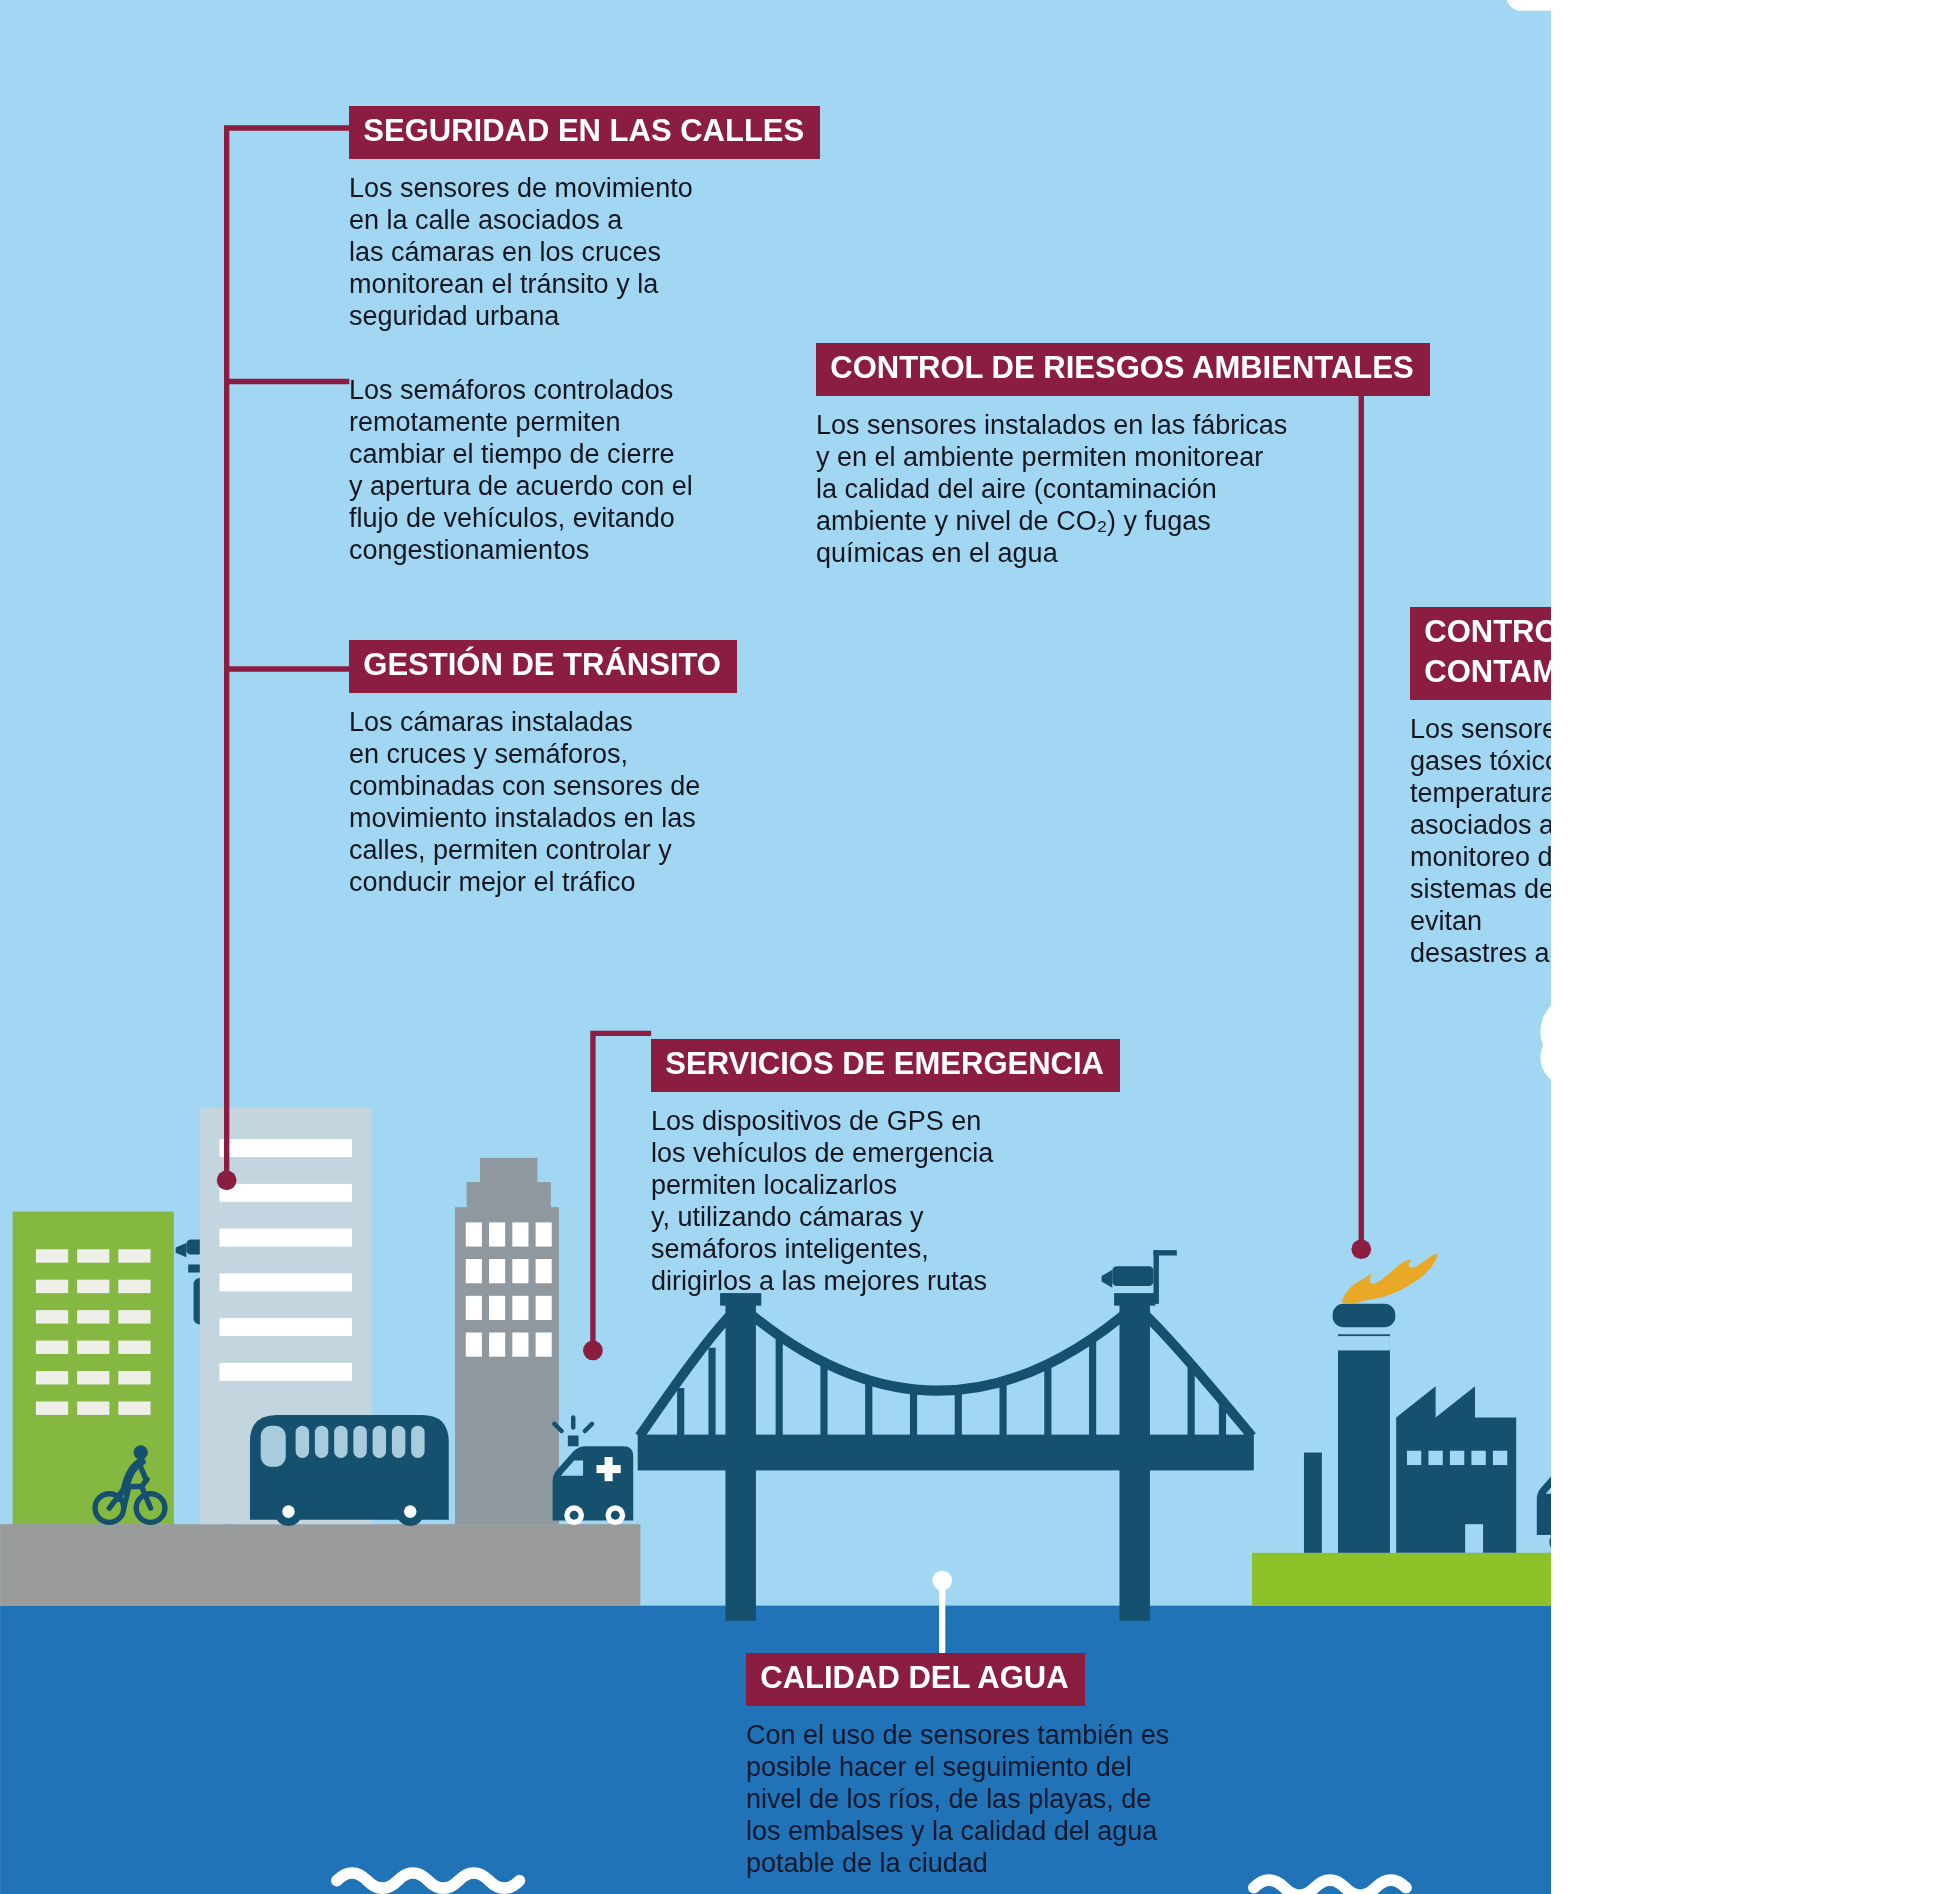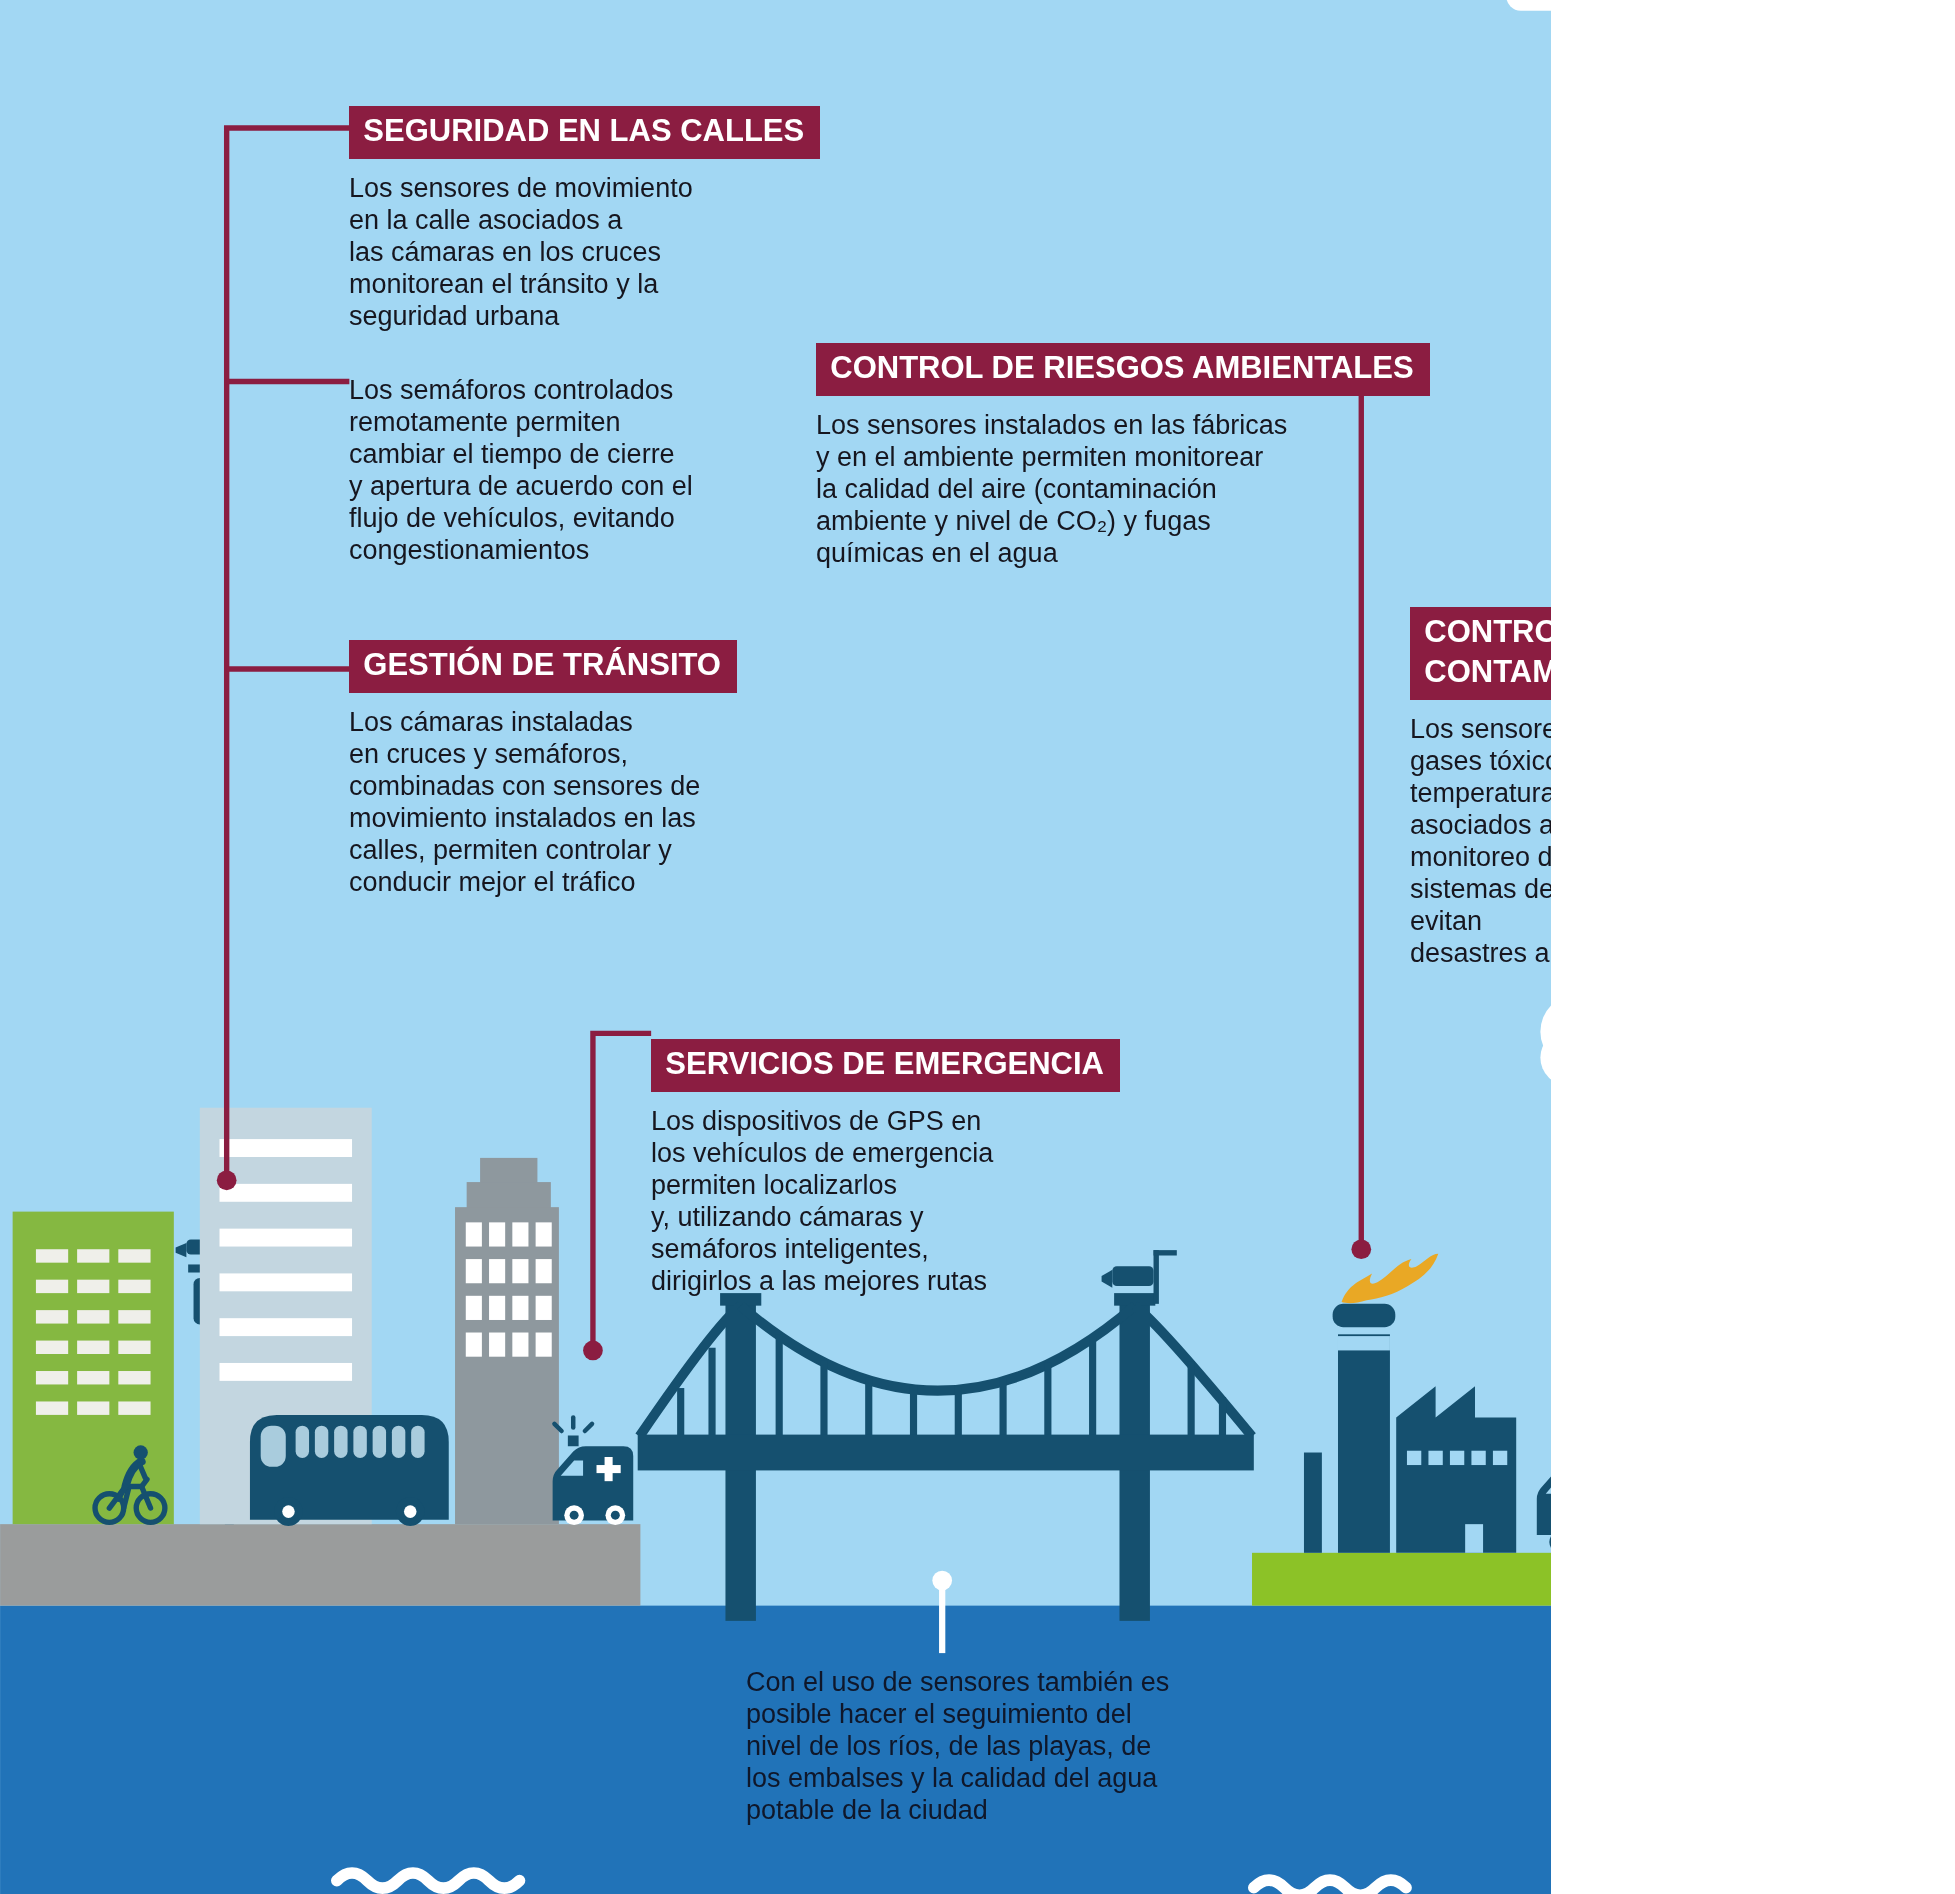--- a/index.html
+++ b/index.html
@@ -363,20 +363,21 @@
   <div class="sec" id="sec5">
     <div class="label">SERVICIOS DE EMERGENCIA</div>
     <div class="body">Los dispositivos de GPS en
 los vehículos de emergencia
 permiten localizarlos
 y, utilizando cámaras y
 semáforos inteligentes,
 dirigirlos a las mejores rutas</div>
   </div>
   <div class="sec" id="sec6">
+    <div class="label">CALIDAD DEL AGUA</div>
     <div class="body">Con el uso de sensores también es
 posible hacer el seguimiento del
 nivel de los ríos, de las playas, de
 los embalses y la calidad del agua
 potable de la ciudad</div>
   </div>
 
 </div>
 
 

